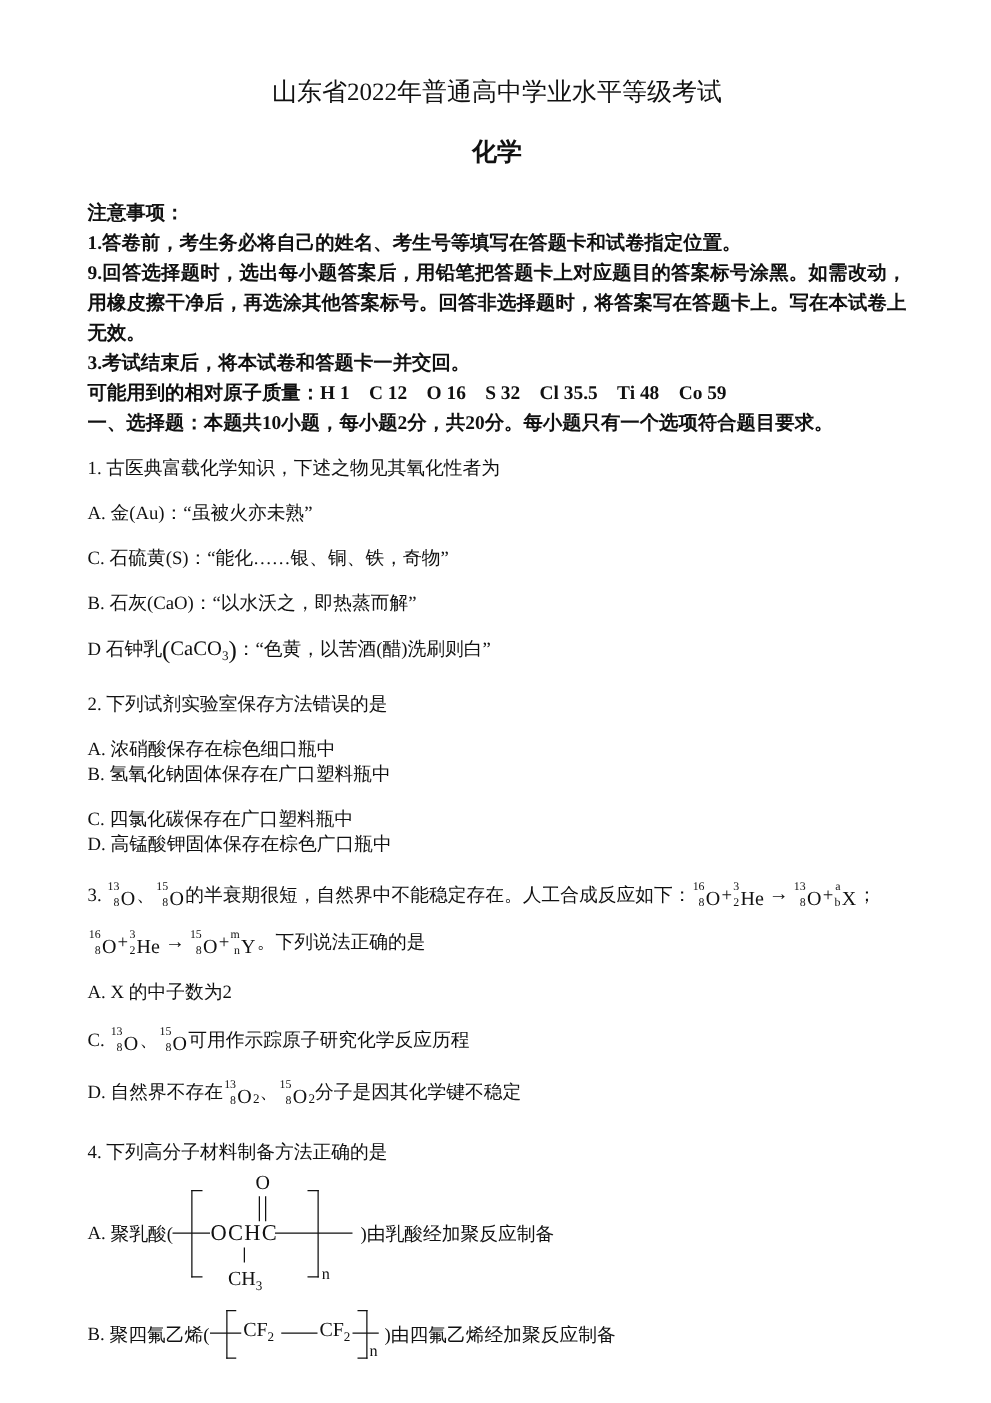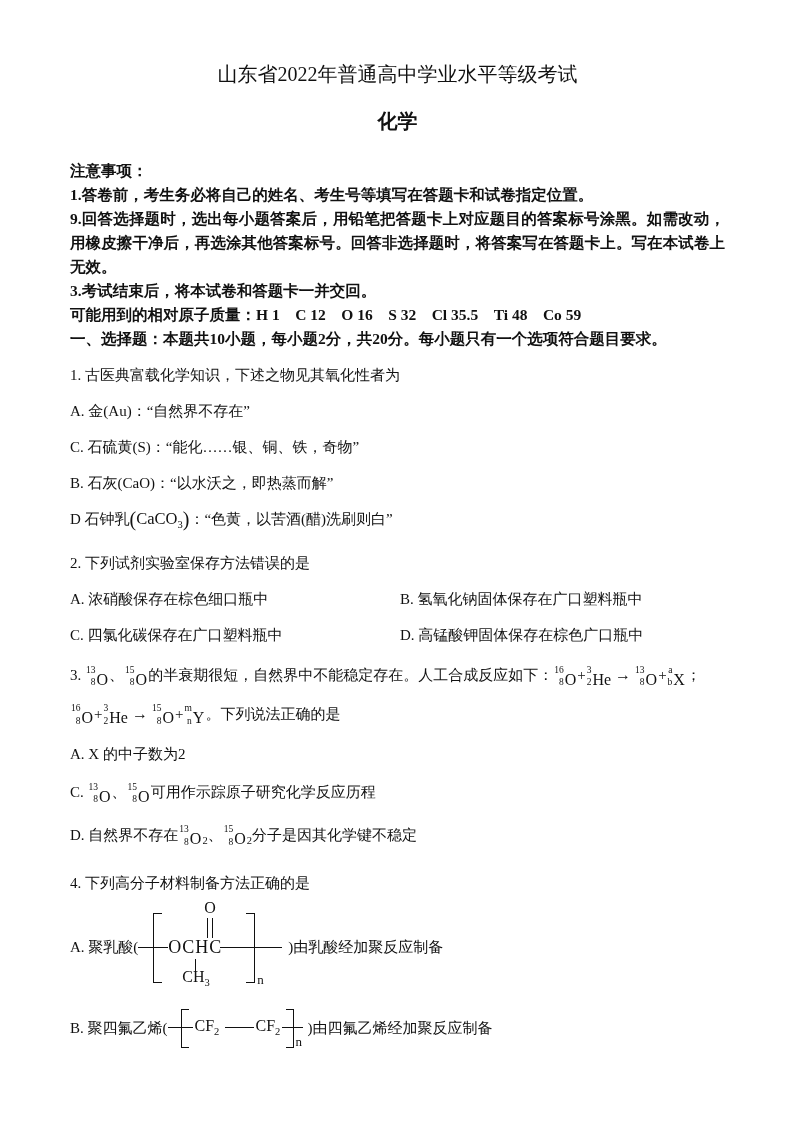--- a/index.html
+++ b/index.html
@@ -15,21 +15,21 @@
   p{margin:0;padding:0;}
   .title{font-size:20px;font-weight:normal;text-align:center;line-height:1.2;}
   .subject{font-size:20px;font-weight:bold;text-align:center;margin-top:22px;}
   .note-block{margin-top:24px;}
   .note{font-size:15.5px;font-weight:bold;line-height:24px;}
   .just{text-align:justify;}
   .stem{font-size:15px;line-height:20px;}
   .opt{font-size:15px;line-height:20px;}
   .mt14{margin-top:14px;} .mt16{margin-top:16px;} .mt18{margin-top:18px;}
   .mt20{margin-top:20px;} .mt22{margin-top:22px;}
-  .row2{display:flex;}
+  .row2{display:flex;flex-direction:column;}
   .row2 .c1{width:330px;}
   sub{font-size:10.5px;}
   .chem{font-size:16.5px;font-family:"Liberation Serif","DejaVu Serif",serif;}
   .bigp{font-size:20px;vertical-align:-2px;}
   
   .iso{display:inline-flex;align-items:flex-end;vertical-align:middle;margin:0 1px;}
   .iso .stack{display:inline-flex;flex-direction:column;align-items:flex-end;font-size:9.5px;line-height:1;margin-right:1px;}
   .iso .stack .sp{display:block;}
   .iso .stack .sb{display:block;margin-top:3px;}
   .iso .sym{font-size:16px;line-height:1;}
@@ -62,21 +62,21 @@
     <p class="note">注意事项：</p>
     <p class="note">1.答卷前，考生务必将自己的姓名、考生号等填写在答题卡和试卷指定位置。</p>
     <p class="note just">9.回答选择题时，选出每小题答案后，用铅笔把答题卡上对应题目的答案标号涂黑。如需改动，用橡皮擦干净后，再选涂其他答案标号。回答非选择题时，将答案写在答题卡上。写在本试卷上无效。</p>
     <p class="note">3.考试结束后，将本试卷和答题卡一并交回。</p>
     <p class="note">可能用到的相对原子质量：H 1　C 12　O 16　S 32　Cl 35.5　Ti 48　Co 59</p>
     <p class="note">一、选择题：本题共10小题，每小题2分，共20分。每小题只有一个选项符合题目要求。</p>
   </div>
 
   <div>
     <p class="stem mt14">1. 古医典富载化学知识，下述之物见其氧化性者为</p>
-    <p class="opt mt16">A. 金(Au)：“自然界不存在”</p>
+    <p class="opt mt16">A. 金(Au)：“虽被火亦未熟”</p>
     <p class="opt mt16">C. 石硫黄(S)：“能化……银、铜、铁，奇物”</p>
     <p class="opt mt16">B. 石灰(CaO)：“以水沃之，即热蒸而解”</p>
     <p class="opt mt16"><span>D 石钟乳</span><span class="bigp">(</span><span class="chem">CaCO</span><sub>3</sub><span class="bigp">)</span><span>：“色黄，以苦酒(醋)洗刷则白”</span></p>
   </div>
 
   <div>
     <p class="stem mt18">2. 下列试剂实验室保存方法错误的是</p>
     <div class="row2 opt mt16">
       <span class="c1">A. 浓硝酸保存在棕色细口瓶中</span>
       <span>B. 氢氧化钠固体保存在广口塑料瓶中</span>
@@ -196,21 +196,21 @@
     <div class="optrow" style="margin-top:6px;">
       <span>A.</span>&nbsp;
       <span>聚乳酸(</span>
       <span class="struct sA">
         <span class="hline" style="left:0;top:48px;width:30px;"></span>
         <span class="br-l" style="left:15px;top:14px;width:8px;height:68px;"></span>
         <span class="chain" style="left:30px;top:39px;">OCHC</span>
         <span class="dbond" style="left:69px;top:19px;height:20px;"></span>
         <span class="atom" style="left:66px;top:-1px;">O</span>
         <span class="vline" style="left:57px;top:60px;height:12px;"></span>
-        <span class="atom" style="left:44px;top:68px;"><span>CH</span><sub>3</sub></span>
+        <span class="atom" style="left:44px;top:76px;"><span>CH</span><sub>3</sub></span>
         <span class="hline" style="left:82px;top:48px;width:62px;"></span>
         <span class="br-r" style="left:108px;top:14px;width:8px;height:68px;"></span>
         <span class="nsub" style="left:119px;top:74px;">n</span>
       </span>
       <span>)由乳酸经加聚反应制备</span>
     </div>
 
     <div class="optrow" style="margin-top:10px;">
       <span>B.</span>&nbsp;
       <span>聚四氟乙烯(</span>

